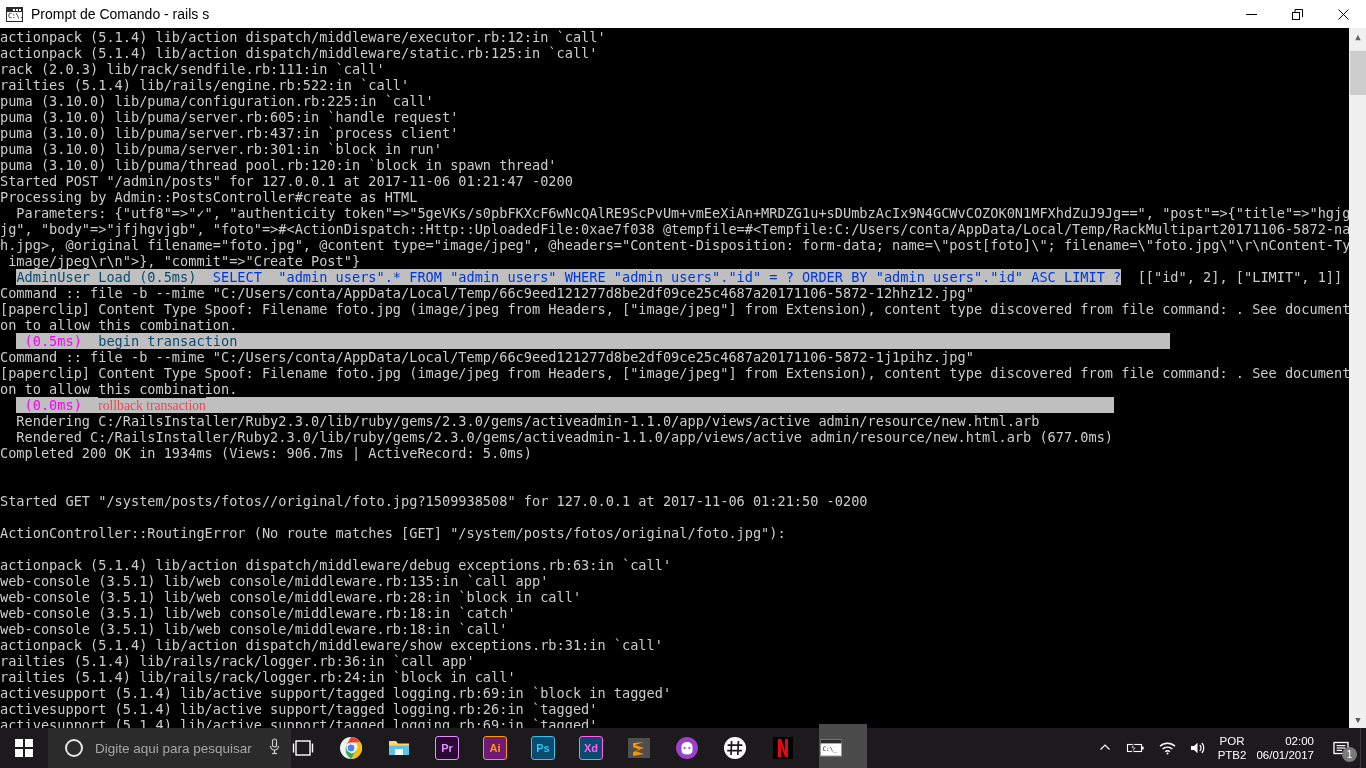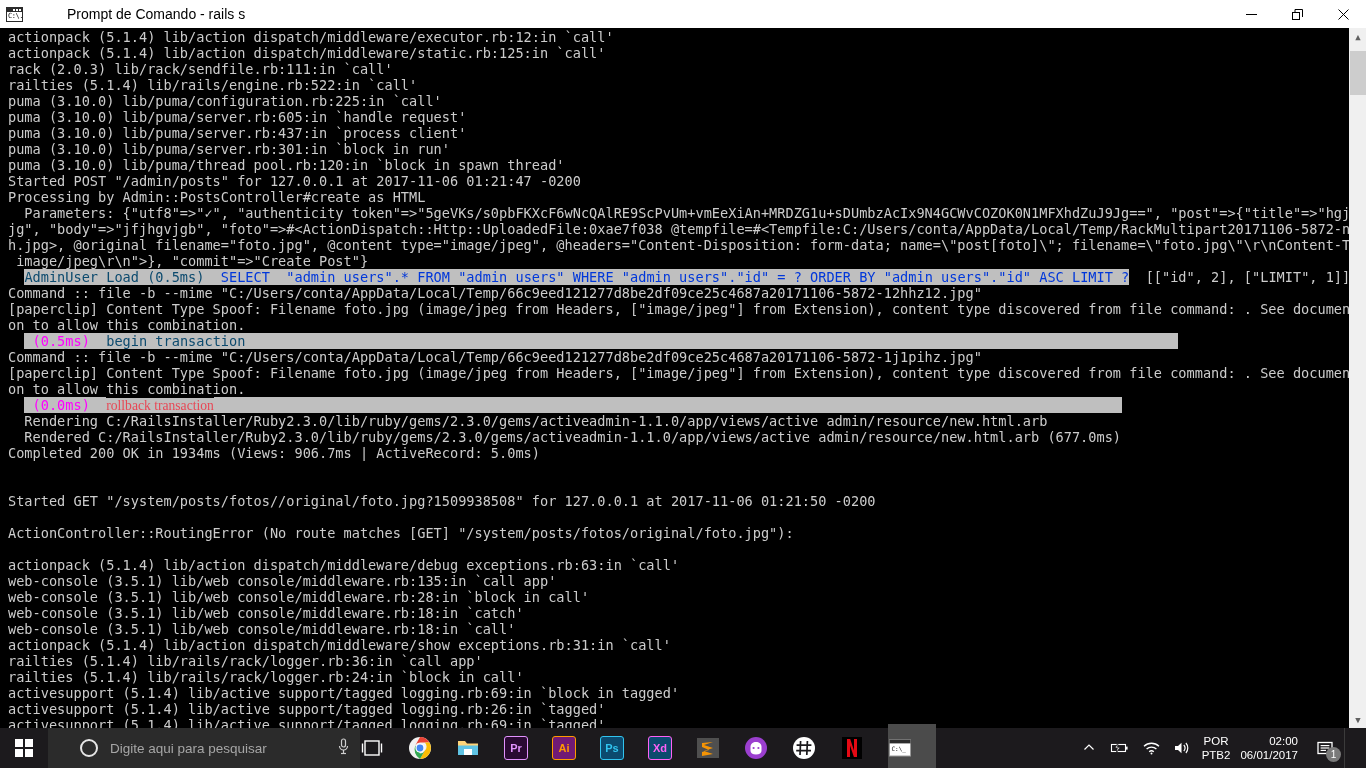--- a/index.html
+++ b/index.html
@@ -27,40 +27,40 @@
     position:absolute; left:0; right:0; top:0; height:4px;
     display:flex; gap:1px; justify-content:flex-end; padding-right:1px; align-items:center;
   }
   .cmd-icon .dots i{ width:2px; height:2px; background:#ffffff; display:block; }
   .cmd-icon .txt{
     position:absolute; left:1px; top:4px; font-size:7px; line-height:9px;
     color:#111; font-family:"DejaVu Sans Mono", monospace; letter-spacing:-0.5px;
   }
   #title-text{
     font-family:"Liberation Sans", sans-serif; font-size:14px; color:#000;
-    white-space:pre; overflow:hidden; text-overflow:ellipsis;margin-left:36px;
+    white-space:pre; overflow:hidden; text-overflow:ellipsis;
   }
   #win-controls{ display:flex; flex:0 0 auto; height:28px; }
   .winbtn{
     width:46px; height:28px; display:flex; align-items:center; justify-content:center;
     color:#000;
   }
   .winbtn svg{ display:block; }
   
   #console-area{ flex:1 1 auto; display:flex; min-height:0; background:#000; }
   #console{
     flex:1 1 auto; background:#000000; color:#c8c8c8; overflow:hidden;
     padding:0 0 0 0; position:relative;
   }
   #console-lines{
     font-family:"DejaVu Sans Mono", monospace;
     font-size:13.6px; line-height:16px; white-space:pre;
     color:#cccccc; padding-top:1px;
   }
-  #console-lines .ln{ height:16px; white-space:pre; overflow:hidden;padding-left:8px; }
+  #console-lines .ln{ height:16px; white-space:pre; overflow:hidden; }
   .c-white{ color:#cccccc; }
   .c-cyan{ color:#0c4a6e; }
   .c-blue{ color:#0037da; }
   .c-magenta{ color:#ff00ff; }
   .c-red{ color:#e74856;font-family:Liberation Serif, serif; }
   .hl{ background:#bfbfbf; }
   
   #scrollbar{
     flex:0 0 17px; width:17px; background:#f0f0f0; border-left:1px solid #f0f0f0;
     display:flex; flex-direction:column; position:relative;
@@ -81,22 +81,22 @@
   }
   #start-btn{
     width:48px; height:40px; display:flex; align-items:center; justify-content:center;
   }
   #start-btn .logo{
     width:18px; height:18px; display:grid; grid-template-columns:1fr 1fr; grid-template-rows:1fr 1fr;
     gap:2px;
   }
   #start-btn .logo span{ background:#ffffff; display:block; }
   #search-box{
-    width:312px; height:40px; background:#2b2b2b; display:flex; align-items:center;
-    padding:0 10px 0 32px; gap:12px;
+    width:243px; height:40px; background:#2b2b2b; display:flex; align-items:center;
+    padding:0 10px 0 17px; gap:12px;
   }
   .cortana-ring{
     width:18px; height:18px; border-radius:50%; border:2px solid #e6e6e6; flex:0 0 auto;
   }
   #search-text{ color:#a6a6a6; font-size:13.5px; flex:1 1 auto; white-space:nowrap; }
   .mic-icon{ color:#cfcfcf; flex:0 0 auto; }
   #task-icons{ display:flex; align-items:center; height:40px; }
   .tb-item{
     width:48px; height:48px; display:flex; align-items:center; justify-content:flex-start;
     position:relative;
@@ -105,21 +105,21 @@
   .tb-item .underline{
     position:absolute; bottom:0; left:8px; right:8px; height:3px; background:#38d8ef;
   }
   .appicon{ width:24px; height:24px; display:block; }
   .adobe{
     width:24px; height:24px; border-radius:3px; background:#1b0a1f;
     display:flex; align-items:center; justify-content:center;
     font-family:"Liberation Sans", sans-serif; font-size:11px; font-weight:bold;
   }
   #tray{
-    margin-left:auto; display:flex; align-items:center; height:40px; padding-right:16px;
+    margin-left:auto; display:flex; align-items:center; height:40px; padding-right:0;
     color:#ffffff;
   }
   .tray-ico{ padding:0 7px; display:flex; align-items:center; color:#ffffff; }
   #clock{
     padding:0 8px 0 4px; display:flex; gap:10px; align-items:center;
     font-size:11.5px; color:#ffffff; line-height:14px;
   }
   #clock .col{ display:flex; flex-direction:column; align-items:center; }
   #clock .col.dt{ align-items:flex-end; }
   #notif{

